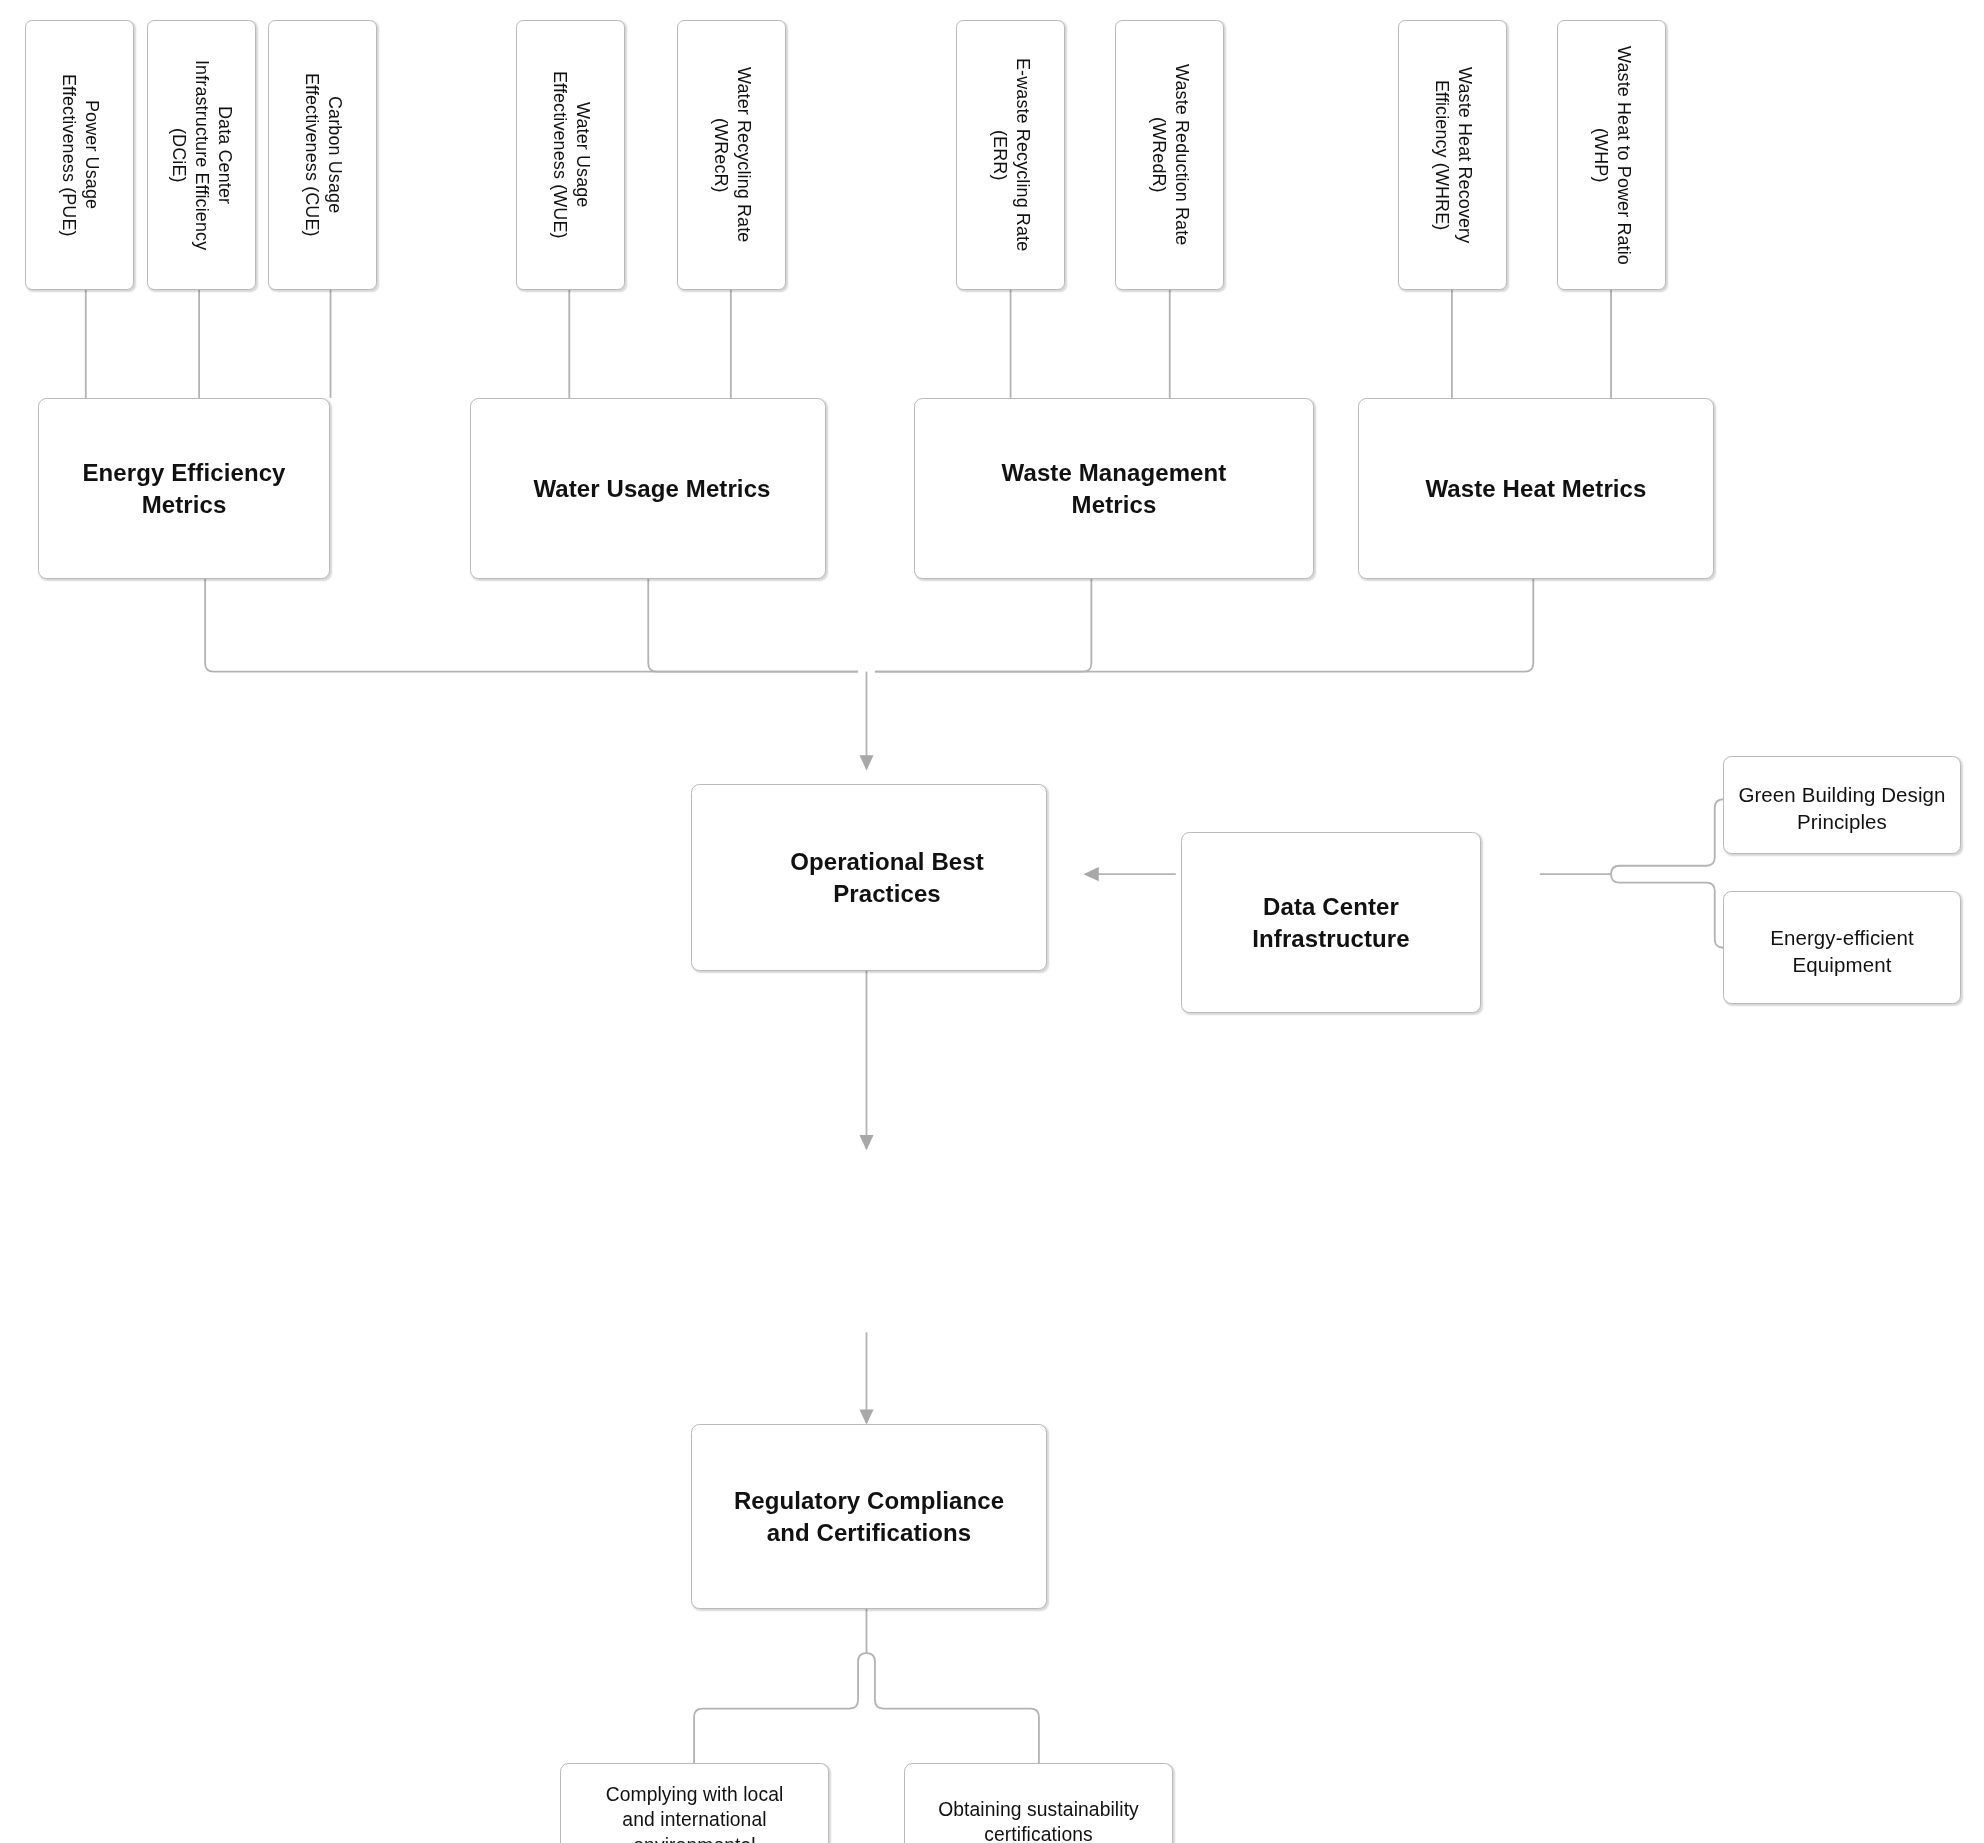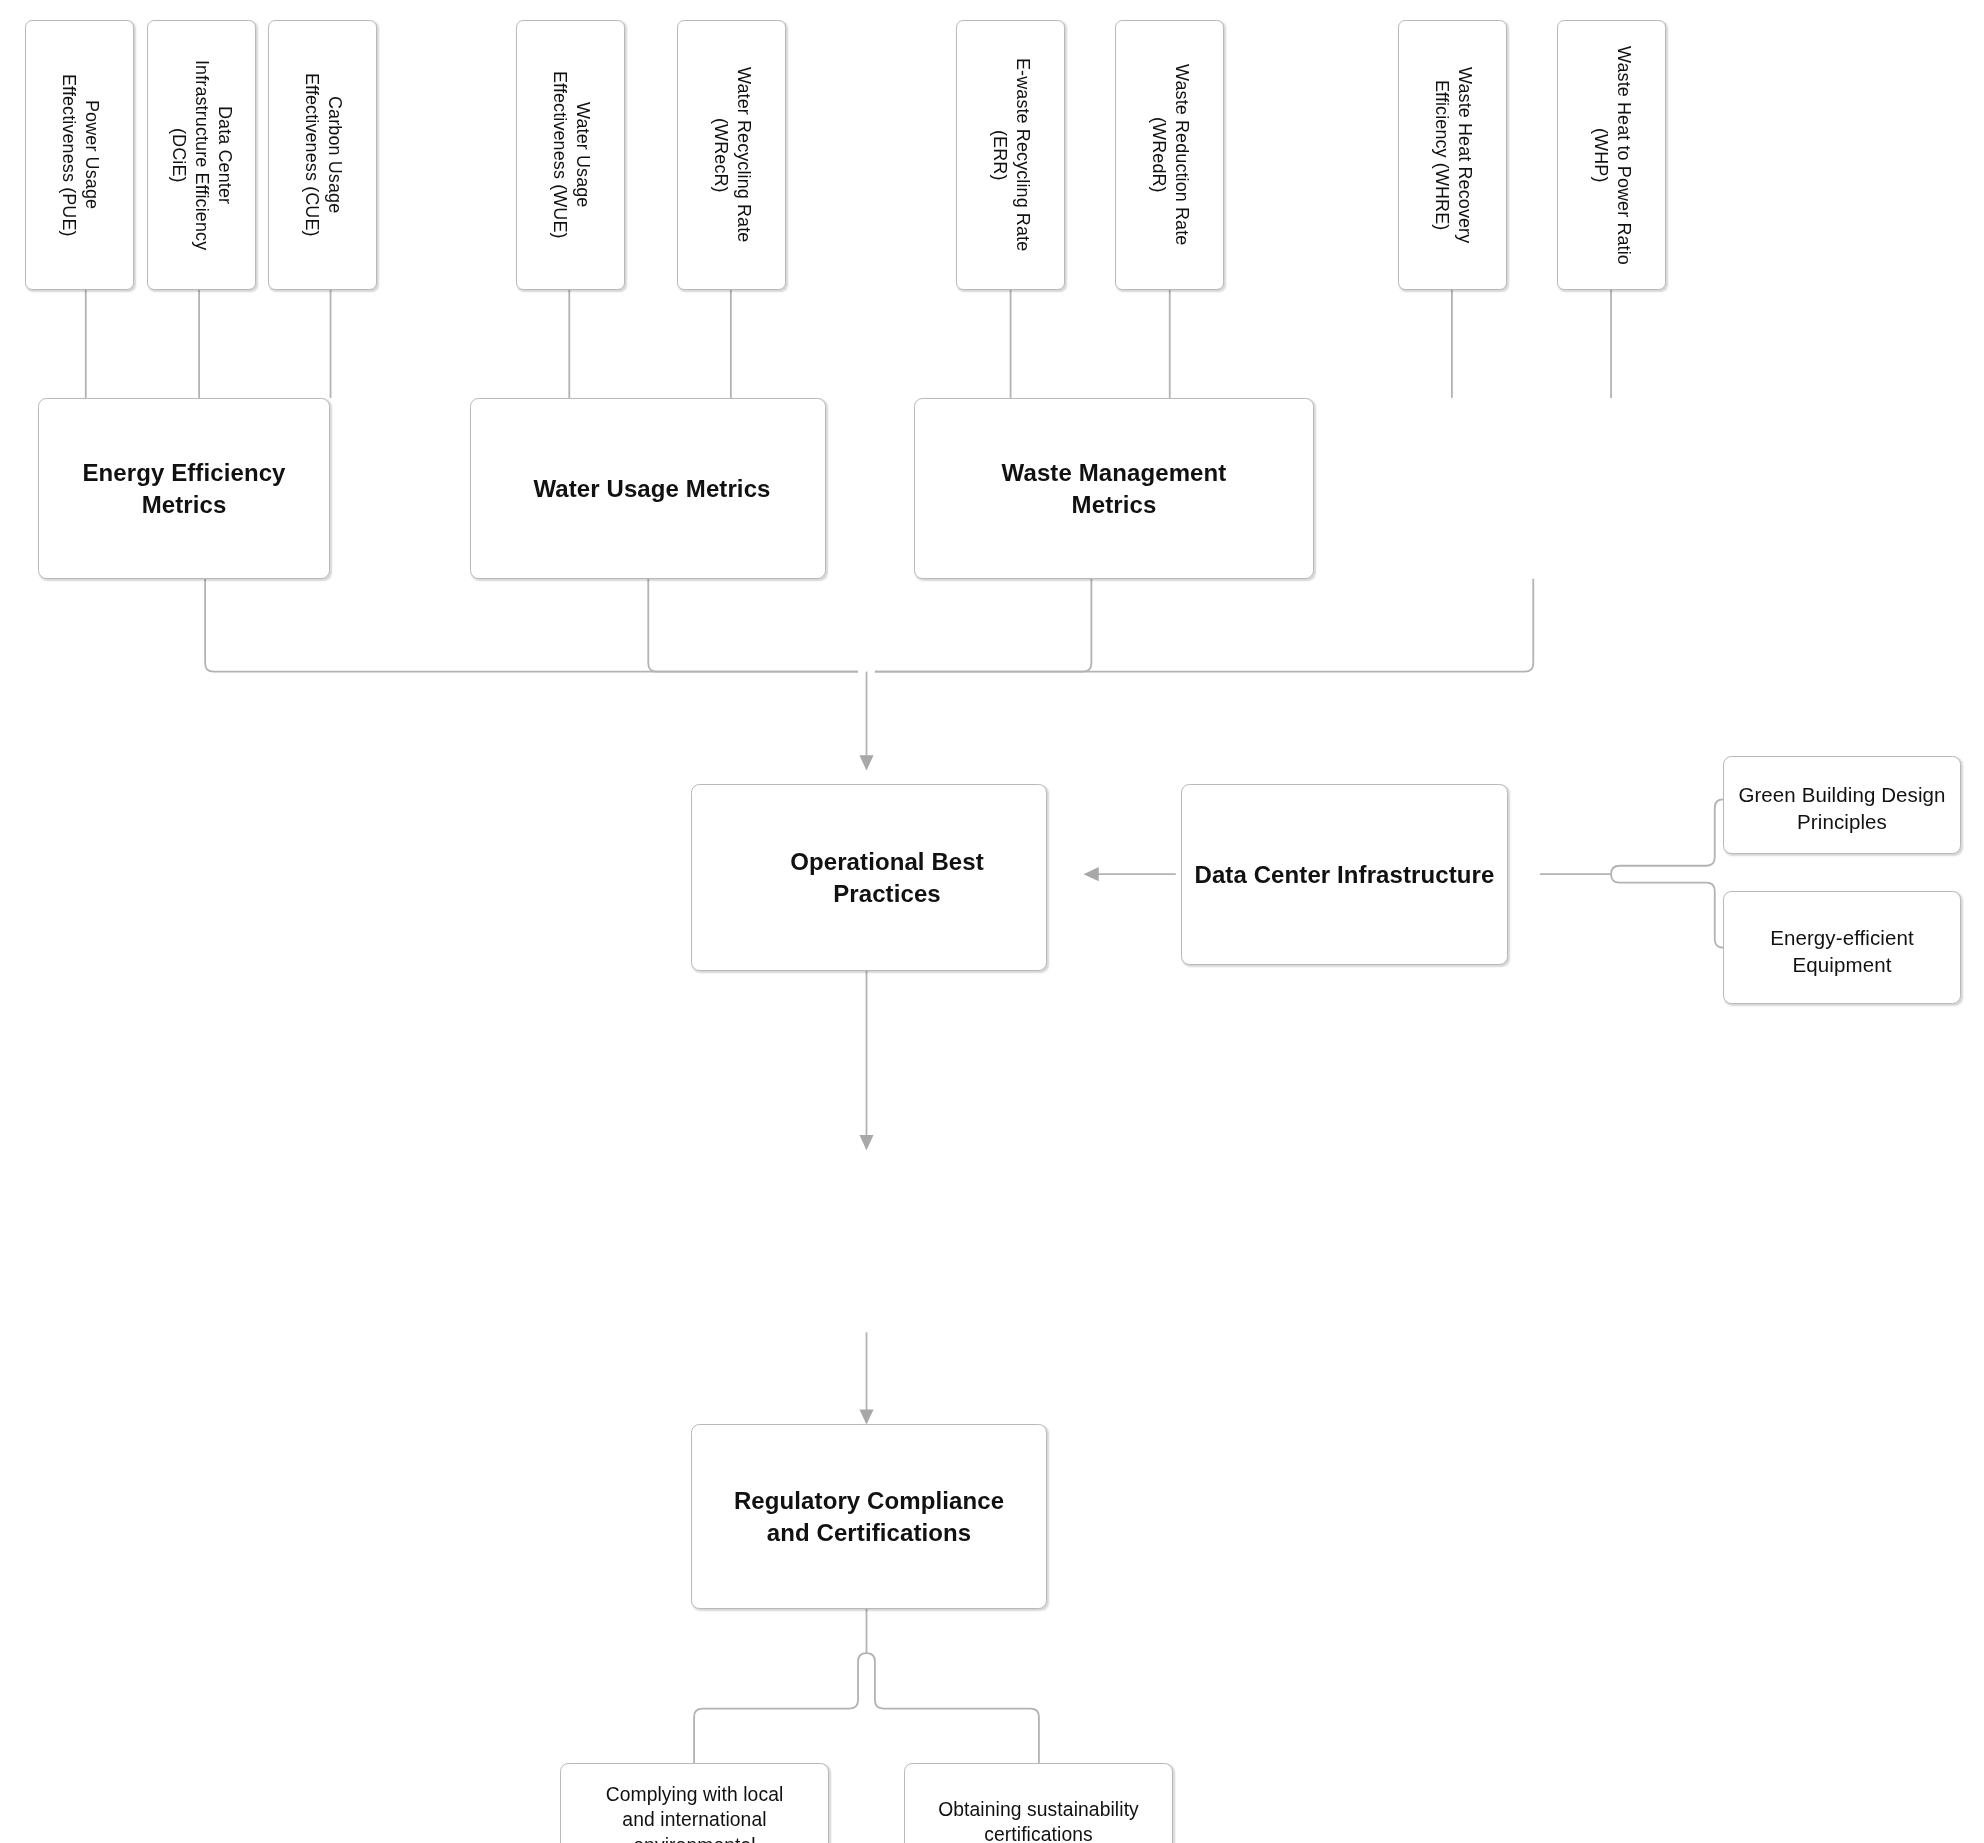--- a/index.html
+++ b/index.html
@@ -173,32 +173,35 @@
 
   <div class="node" style="left:470px; top:398px; width:356px; height:181px;padding-left:8px;">
     <span class="hlabel">Water Usage Metrics</span>
   </div>
 
   <div class="node" style="left:914px; top:398px; width:400px; height:181px;">
     <span class="hlabel">Waste Management
 Metrics</span>
   </div>
 
+  <div class="node" style="left:1358px; top:398px; width:356px; height:181px;">
+    <span class="hlabel">Waste Heat Metrics</span>
+  </div>
 
   <div class="node" style="left:691px; top:784px; width:356px; height:187px;padding-left:36px;">
     <span class="hlabel">Operational Best Practices</span>
   </div>
 
 
   <div class="node" style="left:691px; top:1424px; width:356px; height:185px;">
     <span class="hlabel">Regulatory Compliance
 and Certifications</span>
   </div>
 
-  <div class="node" style="left:1181px; top:784px; width:327px; height:181px;">
+  <div class="node" style="left:1181px; top:832px; width:300px; height:181px;">
     <span class="hlabel">Data Center Infrastructure</span>
   </div>
 
   <div class="node" style="left:1723px; top:756px; width:238px; height:98px;">
     <span class="hlabel plain">Green Building Design
 Principles</span>
   </div>
 
   <div class="node" style="left:1723px; top:891px; width:238px; height:113px;">
     <span class="hlabel plain">Energy-efficient

